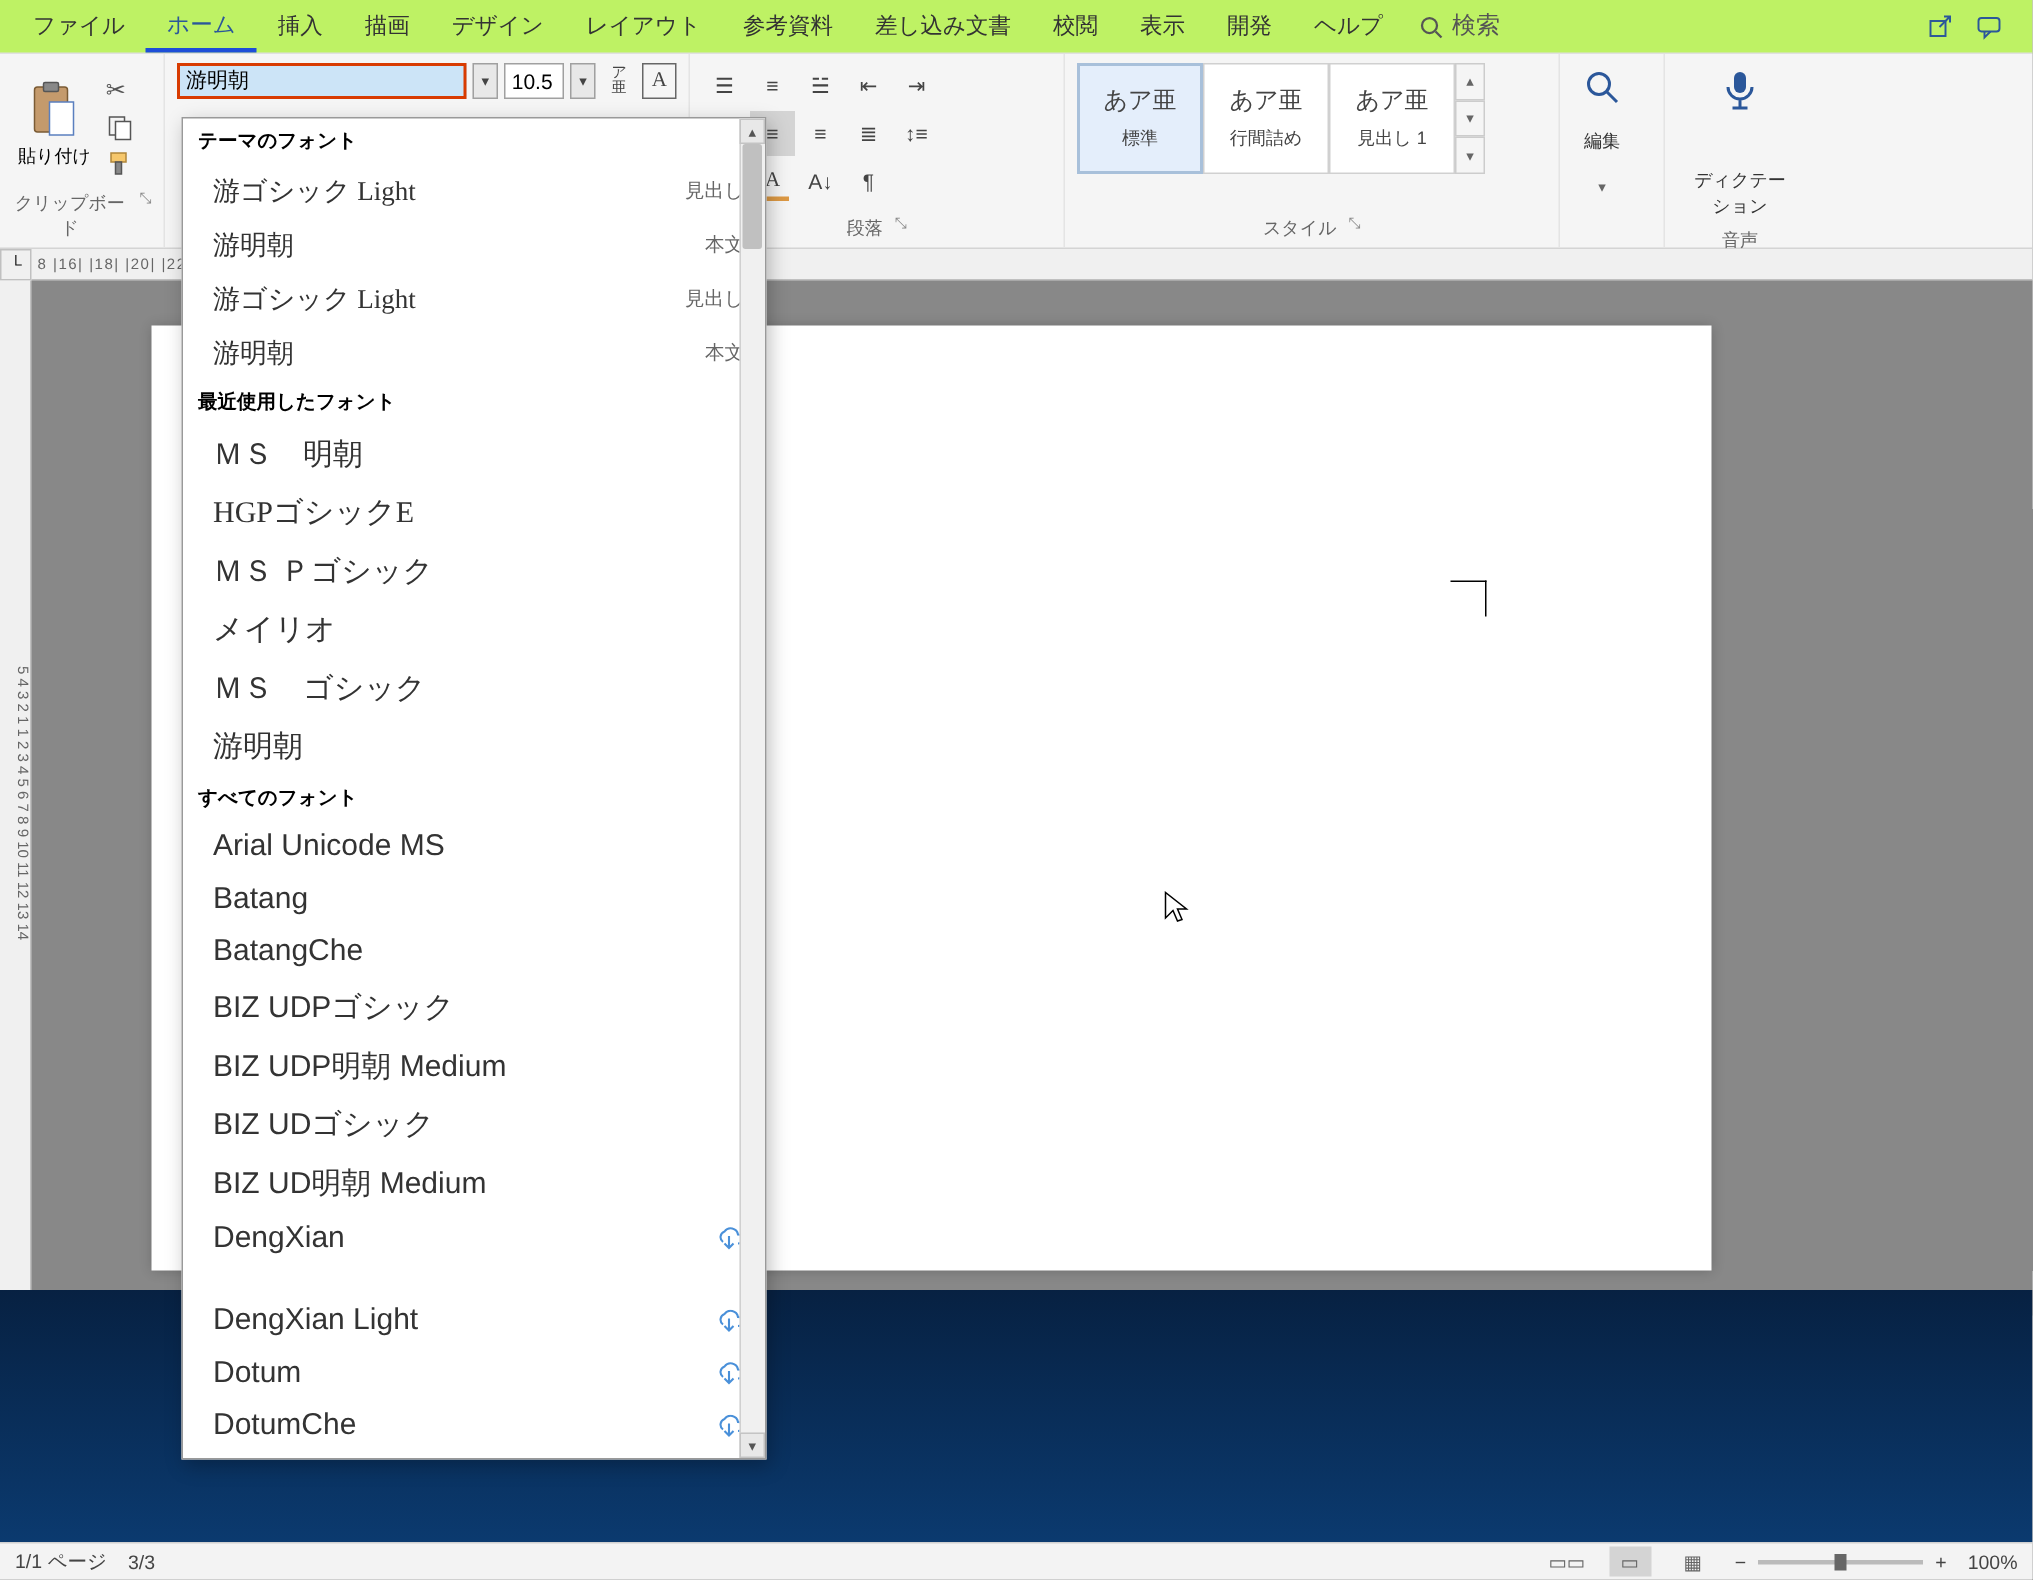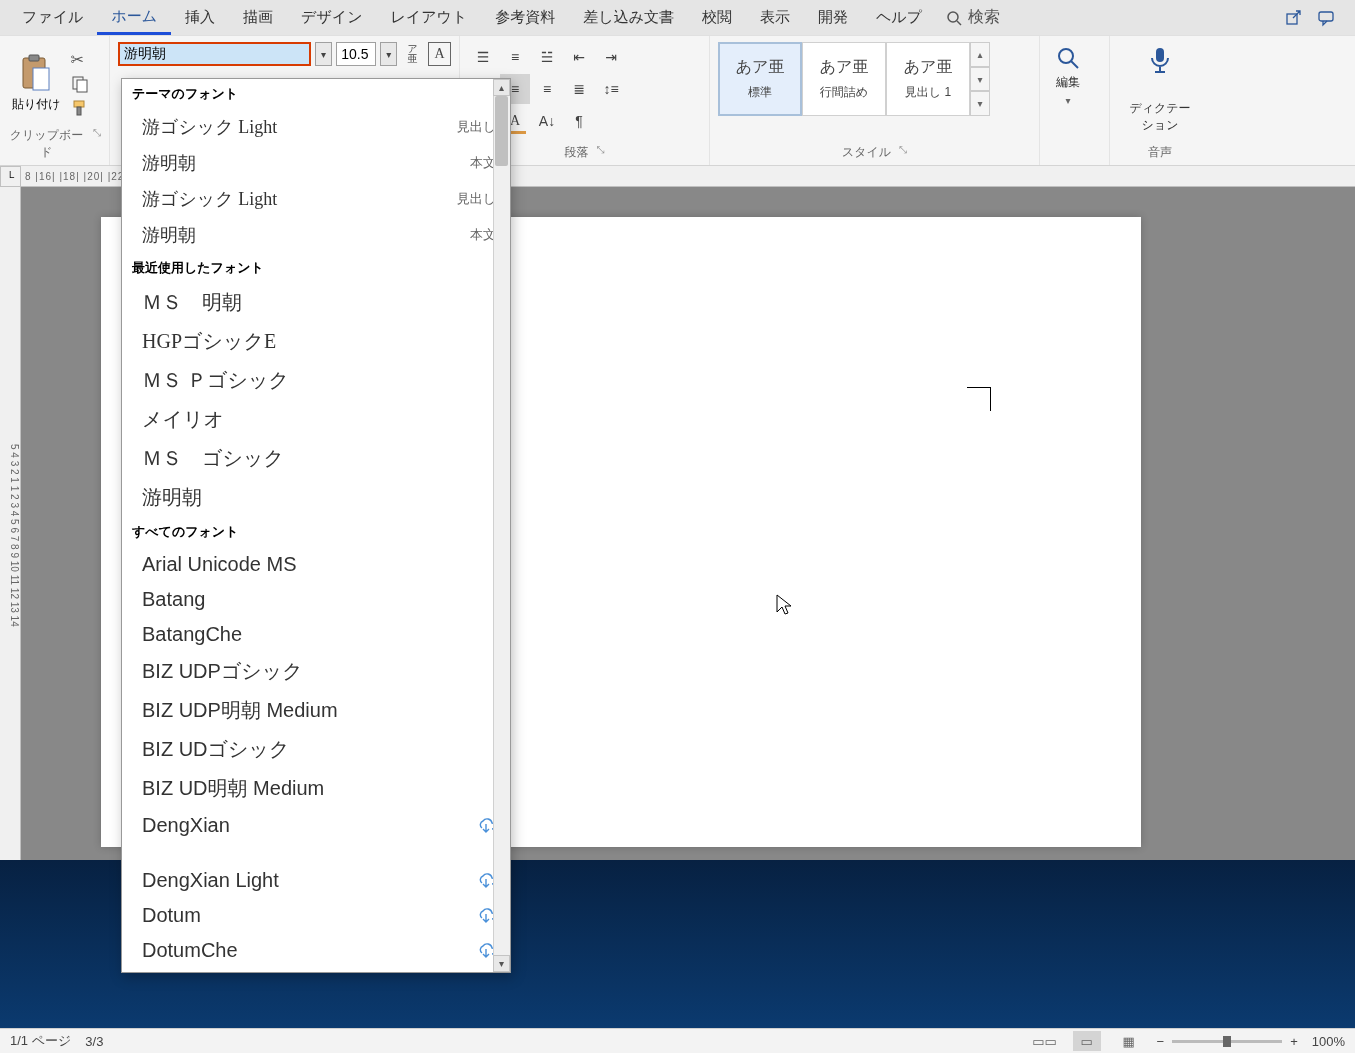--- a/index.html
+++ b/index.html
@@ -1,18 +1,18 @@
 <!DOCTYPE html>
 <html><head>
 <meta charset="utf-8">
 <style>
 * { margin: 0; padding: 0; box-sizing: border-box; font-family: "Yu Gothic UI", "Segoe UI", sans-serif; }
 body { background: #fff; width: 1355px; height: 1053px; overflow: hidden; position: relative; }
 
-.menu-bar { display: flex; align-items: center; height: 36px; background: #e5e5e5; border-bottom: 1px solid #e0e0e0; padding: 0 8px; }
+.menu-bar { display: flex; align-items: center; height: 36px; background: #bef264; border-bottom: 1px solid #e0e0e0; padding: 0 8px; }
 .menu-item { padding: 6px 14px; font-size: 15px; color: #333; cursor: pointer; }
 .menu-item.active { color: #2b579a; border-bottom: 3px solid #1d4ed8; font-weight: 500; }
 .menu-spacer { flex: 1; }
 .menu-search { display: flex; align-items: center; gap: 6px; color: #555; padding: 0 10px; }
 .title-icons { display: flex; gap: 10px; padding: 0 10px; }
 .title-icon { width: 22px; height: 22px; display: flex; align-items: center; justify-content: center; color: #2b579a; }
 
 .ribbon { display: flex; height: 130px; background: #f5f5f5; border-bottom: 1px solid #d4d4d4; }
 .ribbon-group { border-right: 1px solid #e4e4e4; padding: 6px 8px 2px 8px; display: flex; flex-direction: column; position: relative; }
 .ribbon-group-body { flex: 1; display: flex; align-items: flex-start; gap: 4px; }
@@ -33,21 +33,21 @@
 .para-btn { display: flex; align-items: center; justify-content: center; font-size: 14px; color: #444; }
 .para-btn.active { background: #d4d4d4; }
 
 .styles-body { display: flex; gap: 0; align-items: flex-start; }
 .style-box { width: 84px; height: 74px; border: 1px solid #d0d0d0; background: #fff; display: flex; flex-direction: column; align-items: center; justify-content: center; font-size: 12px; gap: 6px; color: #444; }
 .style-box.active { background: #e4eefb; border: 2px solid #a8c0da; }
 .style-sample { font-size: 16px; font-family: serif; }
 .style-scroll { width: 20px; display: flex; flex-direction: column; height: 74px; }
 .style-scroll div { flex:1; border:1px solid #ccc; display:flex;align-items:center;justify-content:center;font-size:10px;color:#666; }
 
-.vert-btn { display:flex;flex-direction:column;align-items:center;justify-content:center;gap:4px;font-size:12px;color:#333;padding:4px 8px; }
+.vert-btn { display:flex;flex-direction:column;align-items:center;justify-content:center;gap:16px;font-size:12px;color:#333;padding:4px 8px; }
 .vert-btn .vicon { font-size:26px; color:#2b579a; }
 
 .ruler-corner { width: 21px; height: 21px; border: 1px solid #c0c0c0; background: #f0f0f0; display:flex;align-items:center;justify-content:center;font-size:11px; }
 .ruler-area { display: flex; height: 21px; background: #f0f0f0; }
 .ruler-h { flex:1; border-bottom:1px solid #c0c0c0; font-size:10px; color:#666; display:flex; align-items:center; overflow:hidden; white-space:nowrap; padding-left:4px; letter-spacing:1px;}
 
 .doc-area { display: flex; height: 690px; background: #aaa; }
 .ruler-v { width: 21px; background: #f0f0f0; border-right:1px solid #c0c0c0; font-size:10px; color:#666; writing-mode: vertical-rl; text-align:center; padding-top:6px;}
 .doc-gray { flex:1; background: #888; display:flex; padding-left:80px; }
 .page { background:#fff; width: 1040px; margin-top:30px; box-shadow: 0 0 8px rgba(0,0,0,.2); height:630px; position:relative; }

